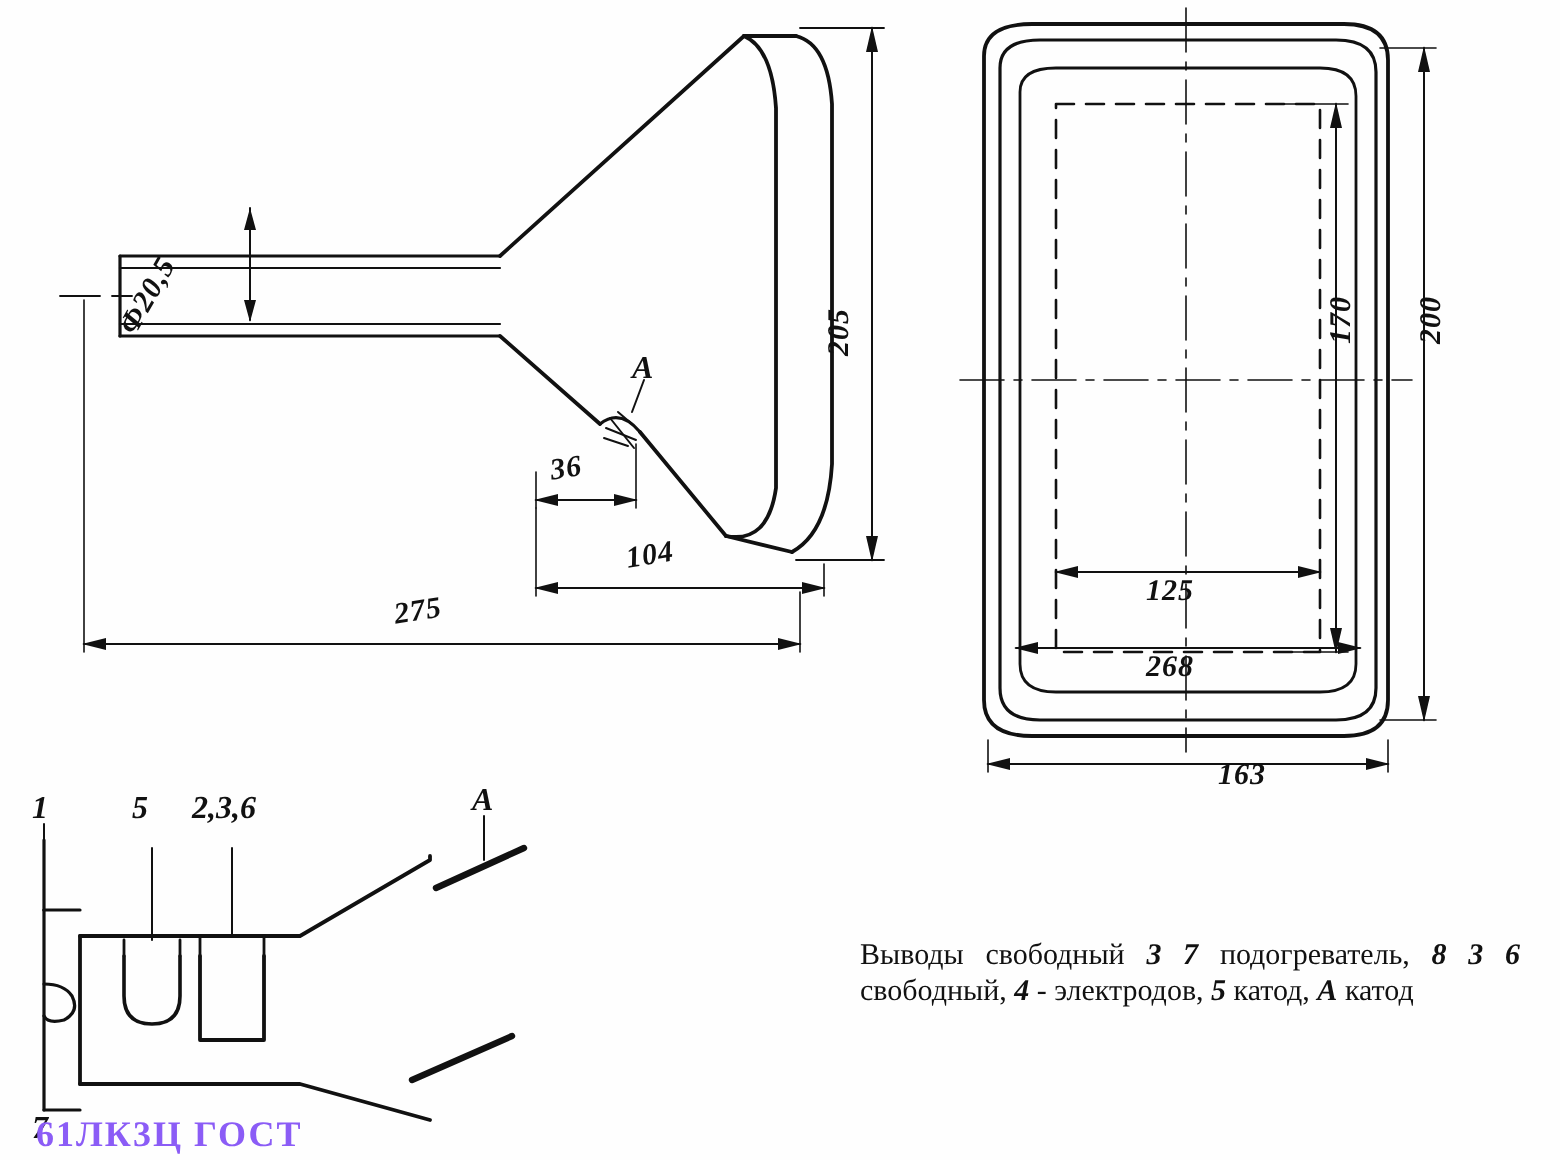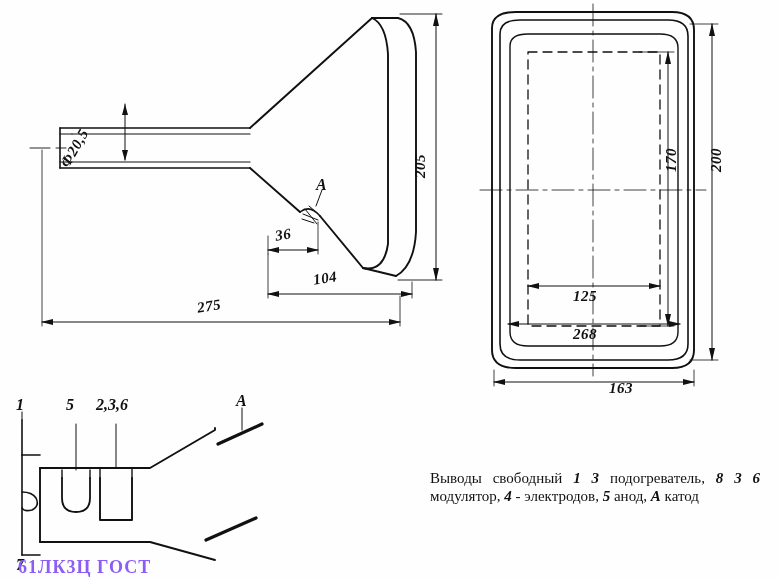--- a/index.html
+++ b/index.html
@@ -224,28 +224,28 @@
   <div class="dim-label" style="left:573px; top:380px;margin-left:36px;">163</div>
 
   <div class="pin-label" style="left:16px; top:396px;">1</div>
   <div class="pin-label" style="left:66px; top:396px;">5</div>
   <div class="pin-label" style="left:96px; top:396px;">2,3,6</div>
   <div class="pin-label" style="left:16px; top:556px;">7</div>
   <div class="pin-label" style="left:236px; top:392px;">A</div>
 
   <div class="note">
     <span>Выводы свободный</span>
-    <i>1  3</i>
+    <i>3  7</i>
     <span>подогреватель,</span>
     <i>8  3  6</i>
-    <span>модулятор,</span>
+    <span>свободный,</span>
     <i>4</i>
     <span>- электродов,</span>
     <i>5</i>
-    <span>анод,</span>
+    <span>катод,</span>
     <i>A</i>
     <span>катод</span>
   </div>
 
   <div class="bottom-strip">
     <span style="position:absolute; left:18px; top:-3px;">61ЛК3Ц  ГОСТ</span>
   </div>
 
 </div>
 

